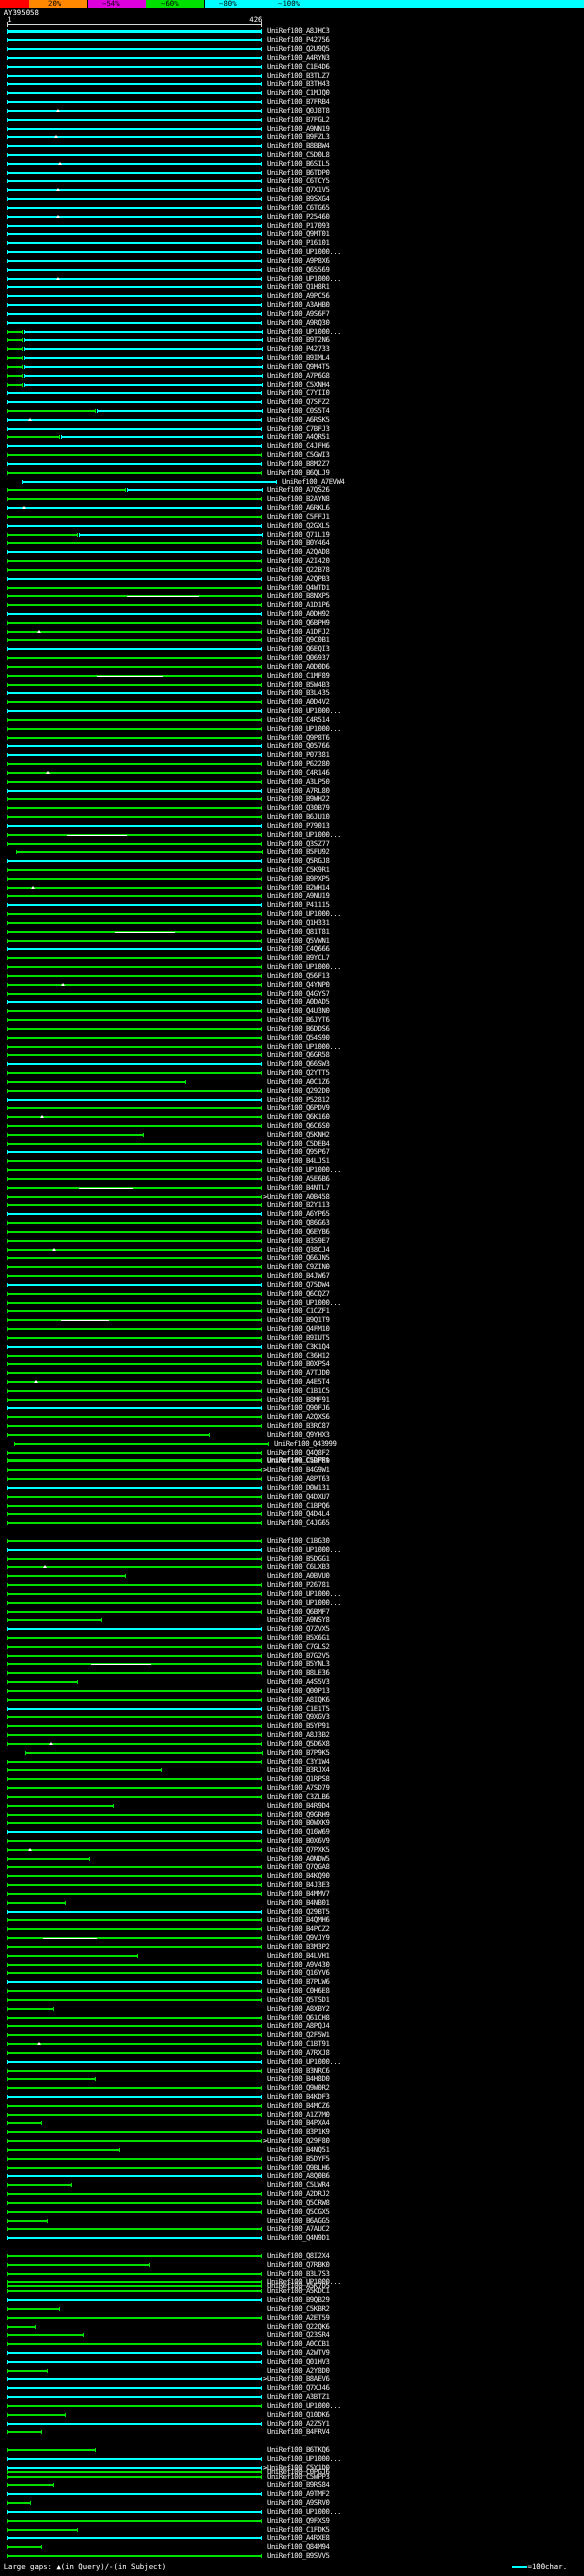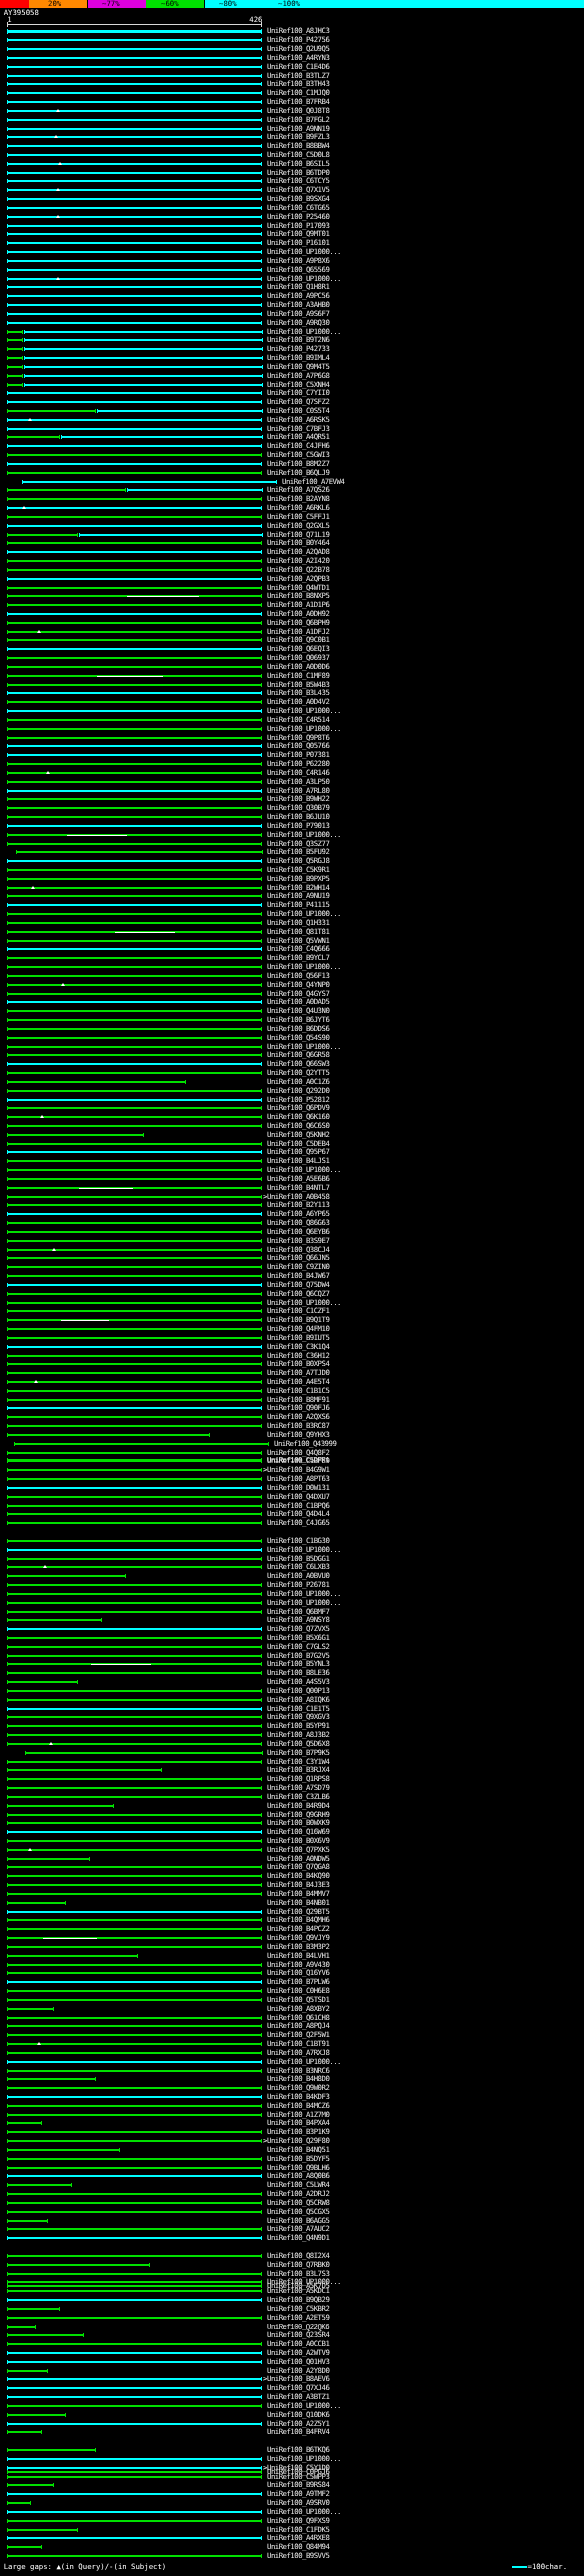--- a/index.html
+++ b/index.html
@@ -37,21 +37,21 @@
 <body>
 
 <div id="stage">
   <div id="scalebar">
       <div class="sseg" style="left: 0px; width: 29px; background: rgb(255, 0, 0);"></div>
       <div class="sseg" style="left: 29px; width: 58px; background: rgb(255, 136, 0);"></div>
       <div class="sseg" style="left: 88px; width: 58px; background: rgb(221, 0, 221);"></div>
       <div class="sseg" style="left: 146px; width: 58px; background: rgb(0, 224, 0);"></div>
       <div class="sseg" style="left: 205px; width: 380px; background: rgb(0, 255, 255);"></div>
       <div class="scale-label" style="left: 48px;">20%</div>
-      <div class="scale-label" style="left: 102px;">~77%</div>
+      <div class="scale-label" style="left: 102px;">~54%</div>
       <div class="scale-label" style="left: 161px;">~60%</div>
       <div class="scale-label" style="left: 219px;">~80%</div>
       <div class="scale-label" style="left: 278px;">~100%</div>
     </div>
 
   <div class="title">AY395058</div>
   <div class="coord" id="coord-start">1</div>
   <div class="coord" id="coord-end">426</div>
   <div id="qline">
     <div class="qtick"></div>
@@ -1133,21 +1133,21 @@
         <div class="lbl">UniRef100_B9QB29</div>
       </div>
       <div class="row" style="top: 2305px;">
         <div class="seg" style="left: 7.3px; width: 53px; background: rgb(0, 224, 0);"></div>
         <div class="lbl">UniRef100_C5KBR2</div>
       </div>
       <div class="row" style="top: 2314px;">
         <div class="seg" style="left: 7.3px; width: 255px; background: rgb(0, 224, 0);"></div>
         <div class="lbl">UniRef100_A2ET59</div>
       </div>
-      <div class="row" style="top: 2323px; font-family: Liberation Mono, monospace;">
+      <div class="row" style="top: 2323px;">
         <div class="seg" style="left: 7.3px; width: 29px; background: rgb(0, 224, 0);"></div>
         <div class="lbl">UniRef100_Q22QK6</div>
       </div>
       <div class="row" style="top: 2331px;">
         <div class="seg" style="left: 7.3px; width: 77px; background: rgb(0, 224, 0);"></div>
         <div class="lbl">UniRef100_Q23SR4</div>
       </div>
       <div class="row" style="top: 2340px;">
         <div class="seg" style="left: 7.3px; width: 255px; background: rgb(0, 224, 0);"></div>
         <div class="lbl">UniRef100_A0CCB1</div>

